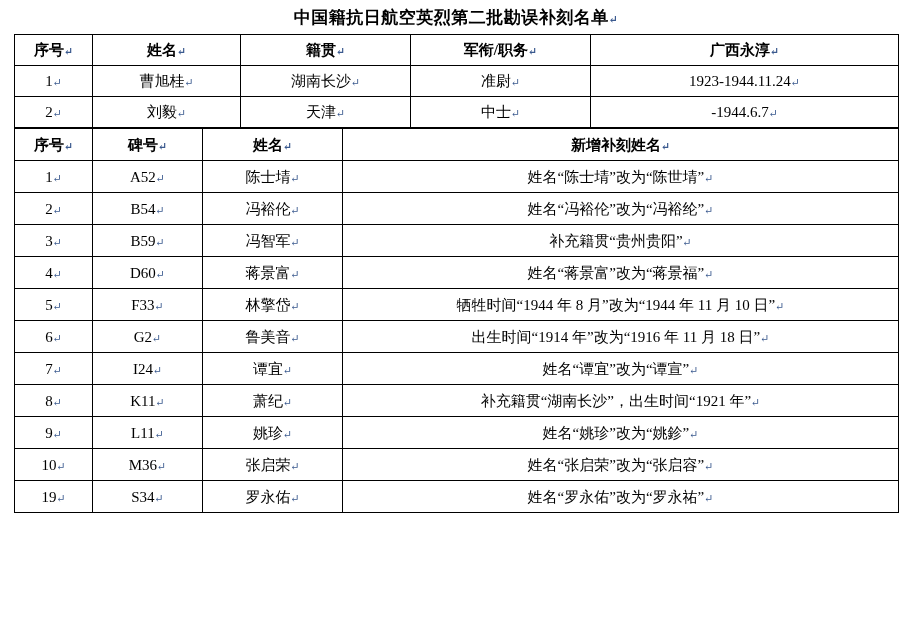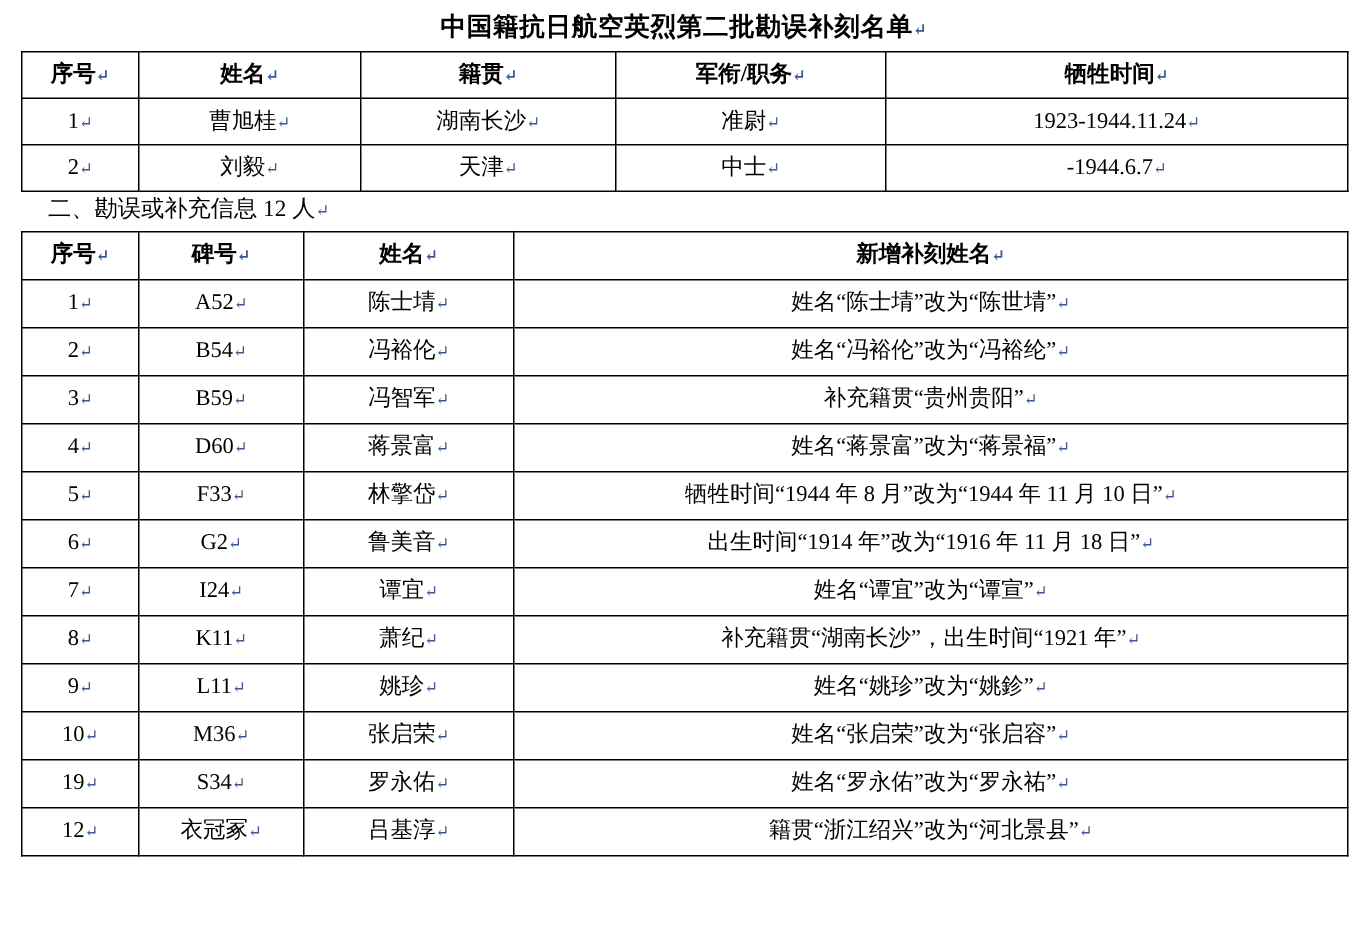--- a/index.html
+++ b/index.html
@@ -79,42 +79,41 @@
       <col style="width:170px">
       <col style="width:180px">
       <col style="width:308px">
     </colgroup>
     <thead>
       <tr>
         <th><span>序号</span><span class="pilcrow">↵</span></th>
         <th><span>姓名</span><span class="pilcrow">↵</span></th>
         <th><span>籍贯</span><span class="pilcrow">↵</span></th>
         <th><span>军衔/职务</span><span class="pilcrow">↵</span></th>
-        <th><span>牺牲时间</span><span class="pilcrow">↵</span></th>
+        <th><span>广西永淳</span><span class="pilcrow">↵</span></th>
       </tr>
     </thead>
     <tbody>
       <tr>
         <td><span>1</span><span class="pilcrow">↵</span></td>
         <td><span>曹旭桂</span><span class="pilcrow">↵</span></td>
         <td><span>湖南长沙</span><span class="pilcrow">↵</span></td>
         <td><span>准尉</span><span class="pilcrow">↵</span></td>
         <td><span>1923-1944.11.24</span><span class="pilcrow">↵</span></td>
       </tr>
       <tr>
         <td><span>2</span><span class="pilcrow">↵</span></td>
         <td><span>刘毅</span><span class="pilcrow">↵</span></td>
         <td><span>天津</span><span class="pilcrow">↵</span></td>
         <td><span>中士</span><span class="pilcrow">↵</span></td>
         <td><span>-1944.6.7</span><span class="pilcrow">↵</span></td>
       </tr>
     </tbody>
   </table>
 
-  <div class="section-heading"><span>二、勘误或补充信息 12 人</span><span class="pilcrow">↵</span></div>
 
   <table class="t2">
     <colgroup>
       <col style="width:78px">
       <col style="width:110px">
       <col style="width:140px">
       <col style="width:556px">
     </colgroup>
     <thead>
       <tr>
@@ -184,22 +183,16 @@
         <td><span>M36</span><span class="pilcrow">↵</span></td>
         <td><span>张启荣</span><span class="pilcrow">↵</span></td>
         <td><span>姓名“张启荣”改为“张启容”</span><span class="pilcrow">↵</span></td>
       </tr>
       <tr>
         <td><span>19</span><span class="pilcrow">↵</span></td>
         <td><span>S34</span><span class="pilcrow">↵</span></td>
         <td><span>罗永佑</span><span class="pilcrow">↵</span></td>
         <td><span>姓名“罗永佑”改为“罗永祐”</span><span class="pilcrow">↵</span></td>
       </tr>
-      <tr>
-        <td><span>12</span><span class="pilcrow">↵</span></td>
-        <td><span>衣冠冢</span><span class="pilcrow">↵</span></td>
-        <td><span>吕基淳</span><span class="pilcrow">↵</span></td>
-        <td><span>籍贯“浙江绍兴”改为“河北景县”</span><span class="pilcrow">↵</span></td>
-      </tr>
     </tbody>
   </table>
 
 </div>
 
 </body></html>

